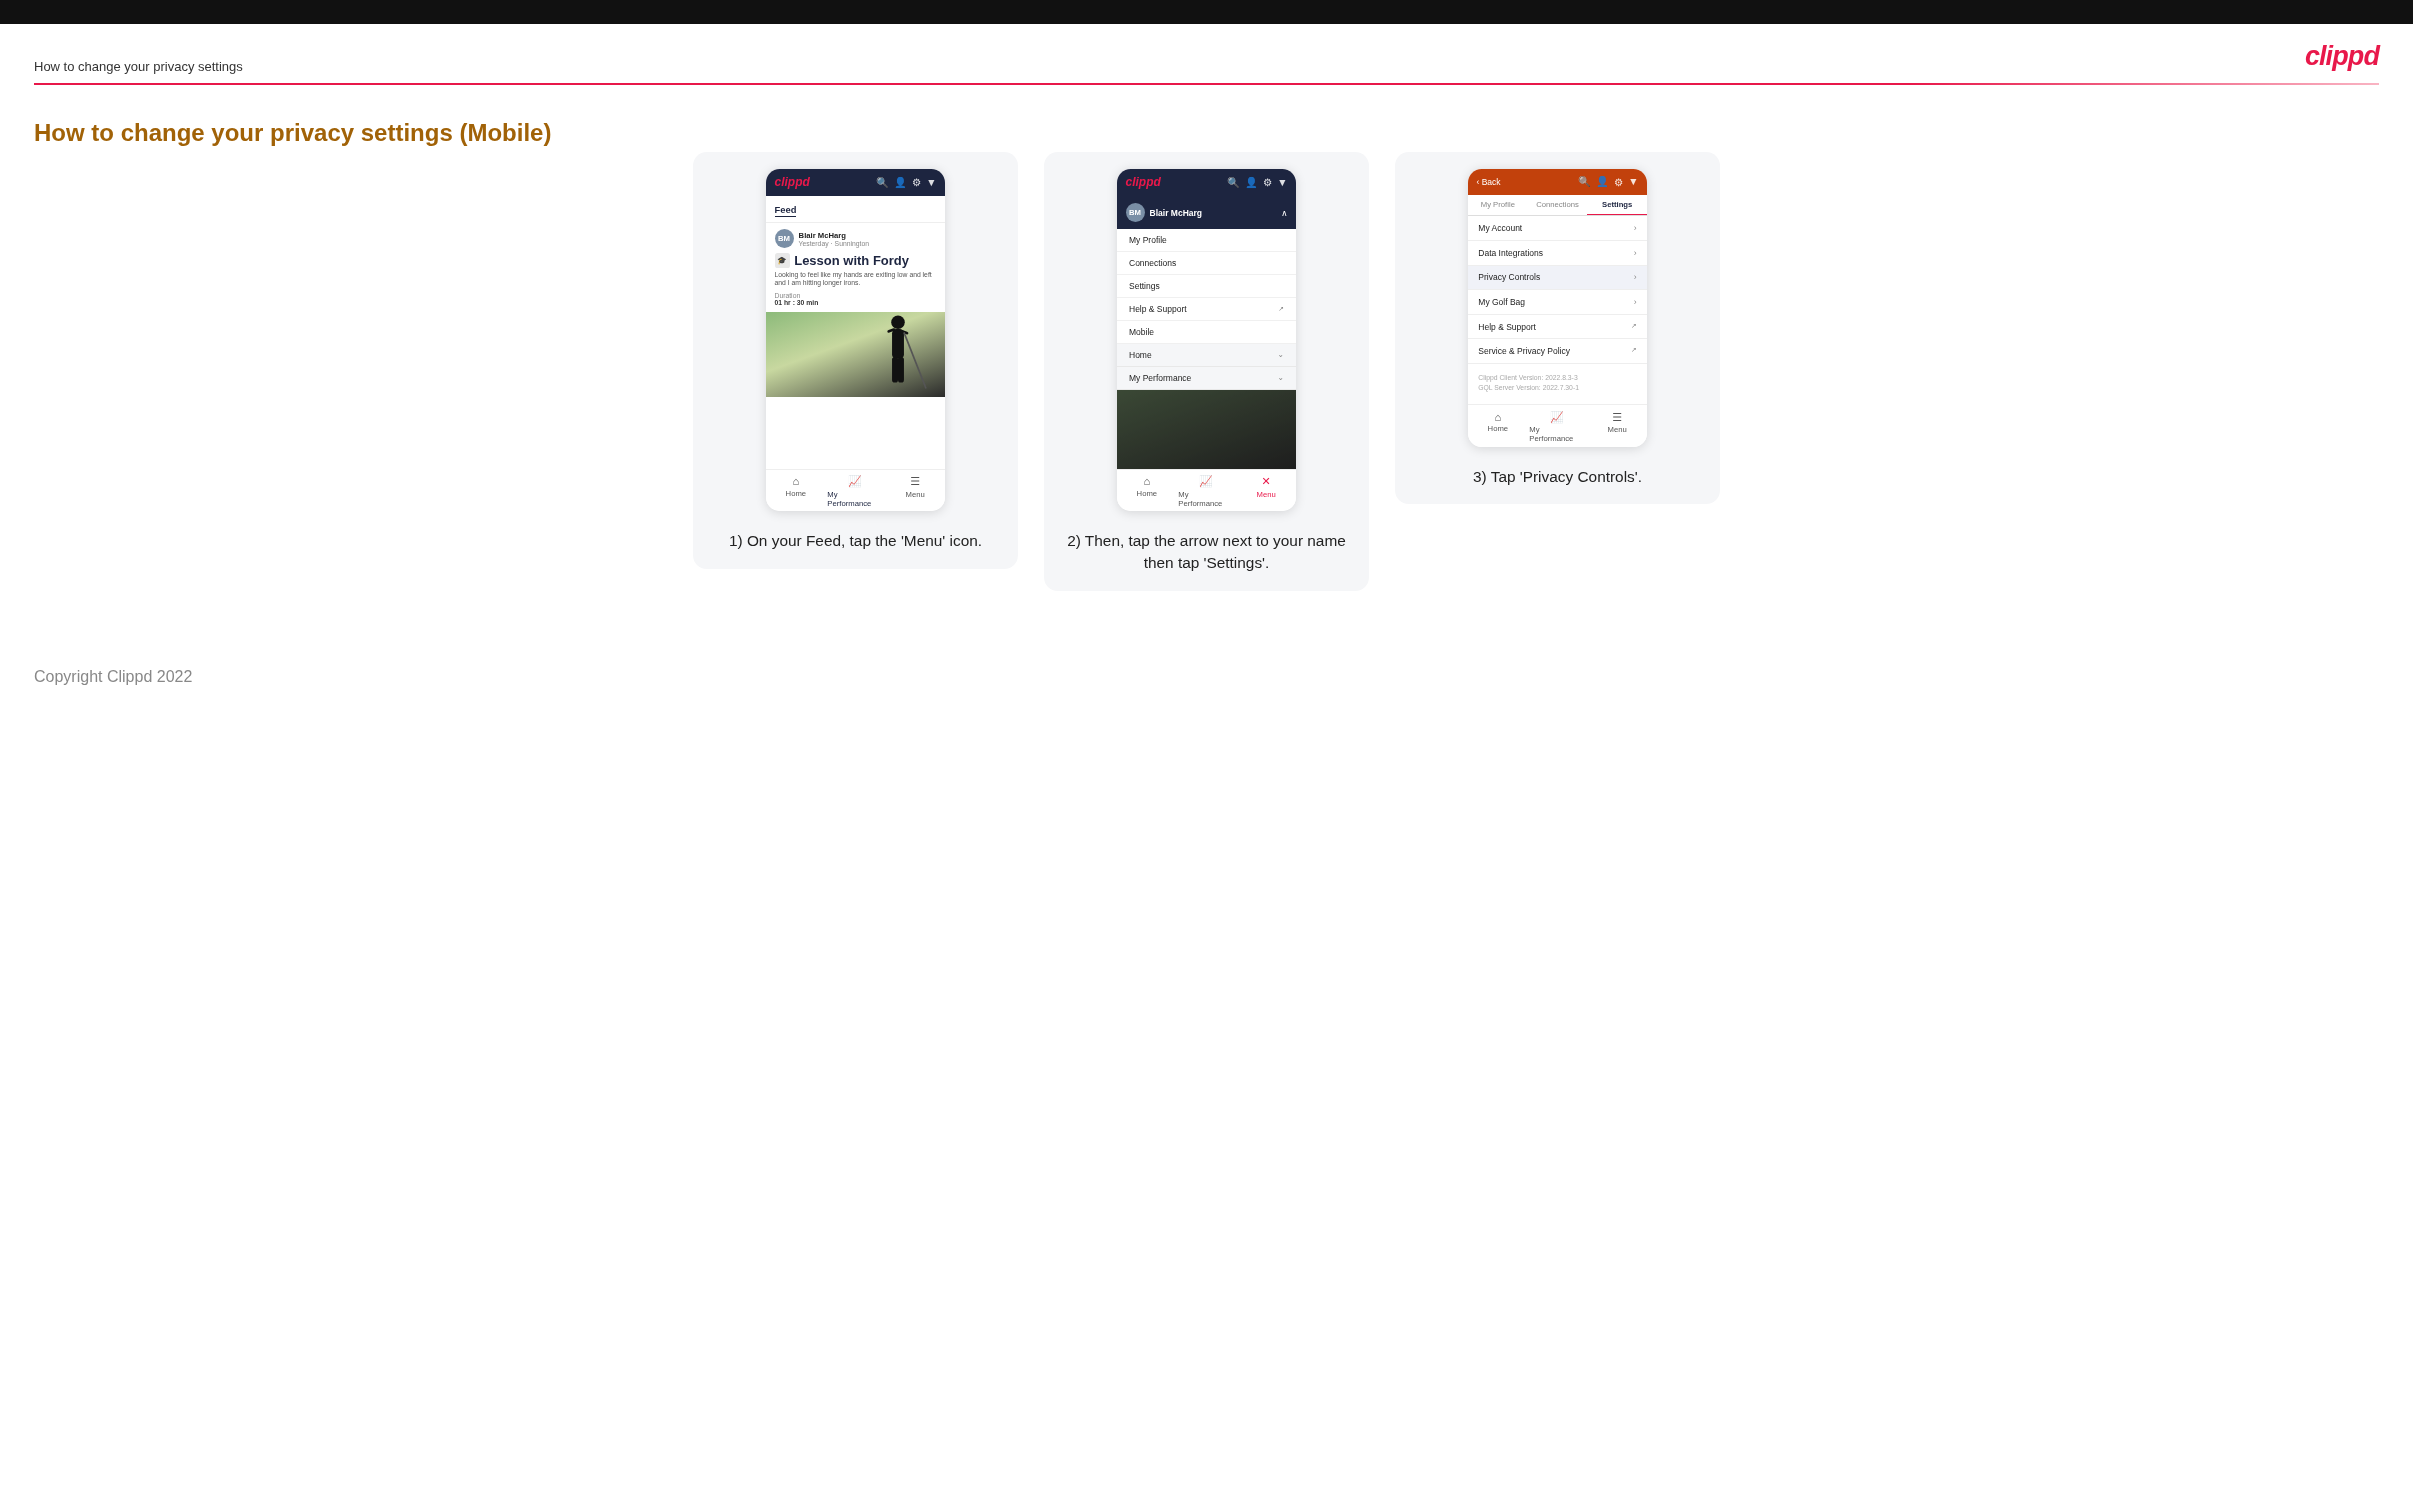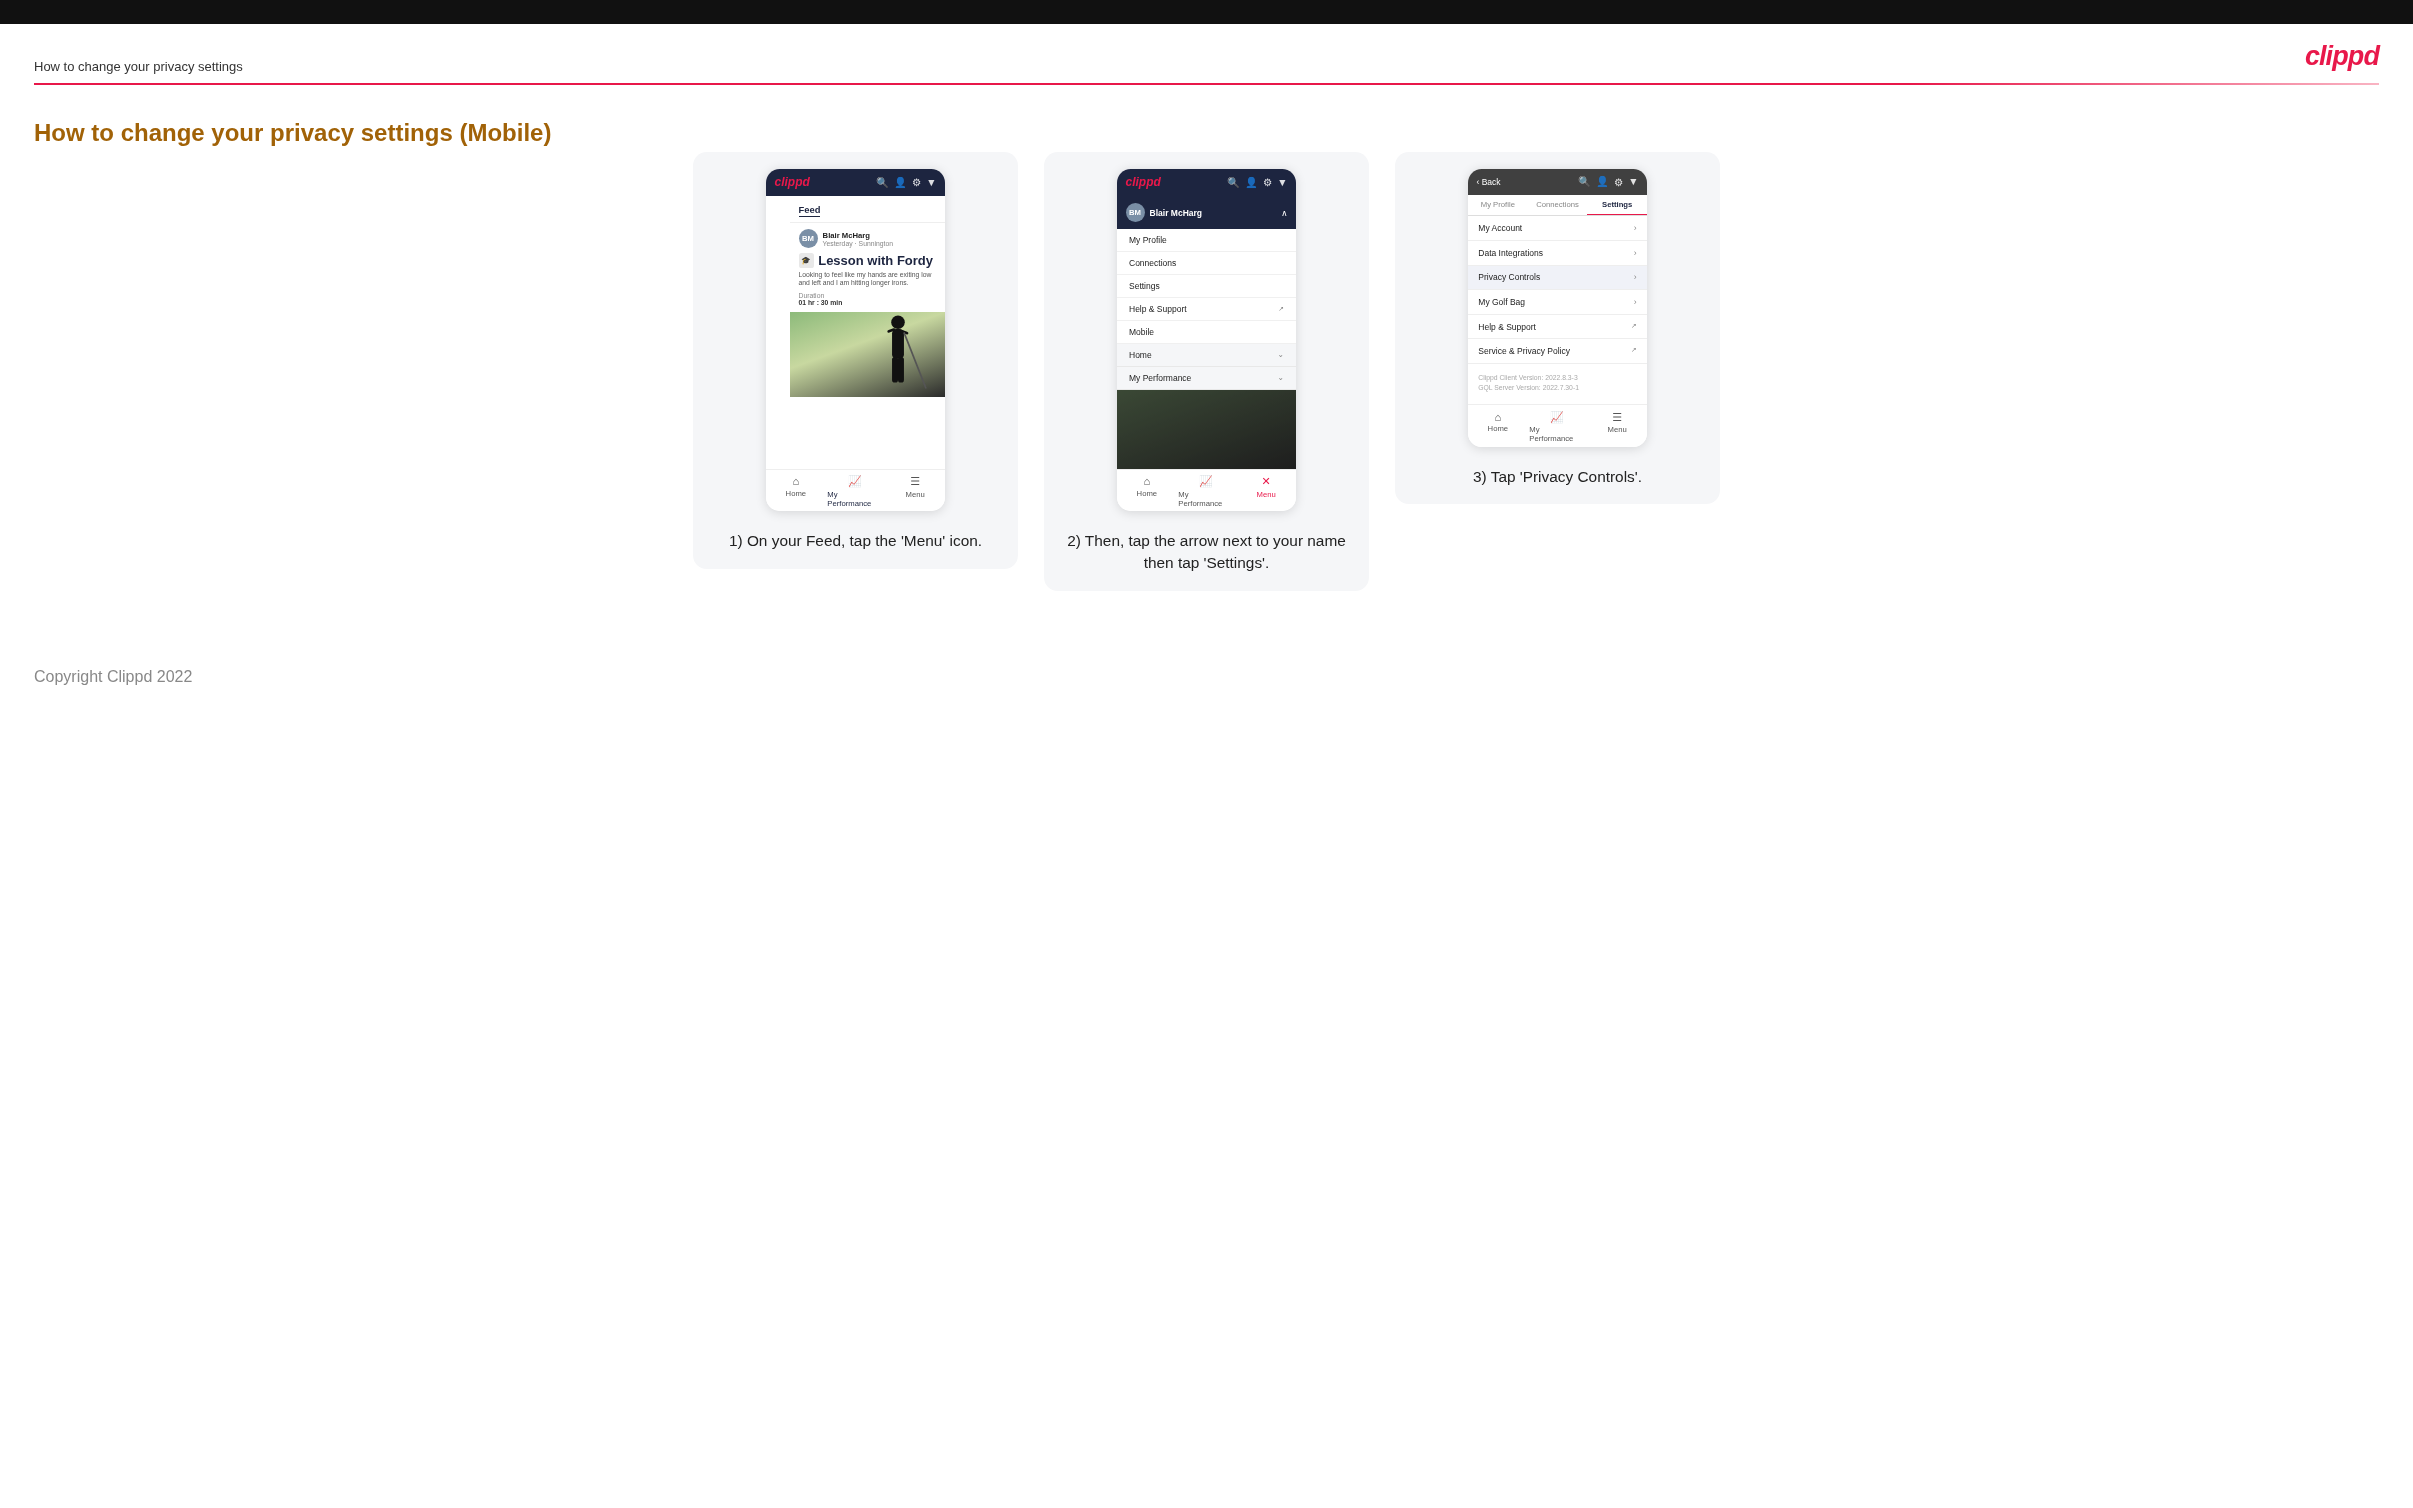--- a/index.html
+++ b/index.html
@@ -144,21 +144,20 @@
       color: #e8184a;
     }
     .phone-bottom-icon {
       font-size: 11px;
     }
 
     
     .phone1-content {
       background: #fff;
       min-height: 273px;
-      margin-left: 24px;
     }
     .feed-tab-bar {
       padding: 4.3px 8.5px;
       border-bottom: 0.9px solid #eee;
     }
     .feed-tab {
       font-size: 9.4px;
       font-weight: 600;
       color: #1d2540;
       border-bottom: 1.7px solid #1d2540;
@@ -250,21 +249,21 @@
       padding: 6px 12px;
       font-size: 8.5px;
       color: #222;
       background: #f5f6f8;
       border-bottom: 0.9px solid #e8e8e8;
     }
     .dropdown-chevron { font-size: 7.7px; color: #888; }
 
     
     .phone3-top-bar {
-      background: #404040;
+      background: #c2410c;
       display: flex;
       align-items: center;
       justify-content: space-between;
       padding: 6.8px 8.5px;
       text-align: center;
     }
     .back-btn { color: #fff; font-size: 8.5px; display: flex; align-items: center; gap: 2.6px; }
     .phone3-tabs {
       display: flex;
       border-bottom: 0.9px solid #ddd;

